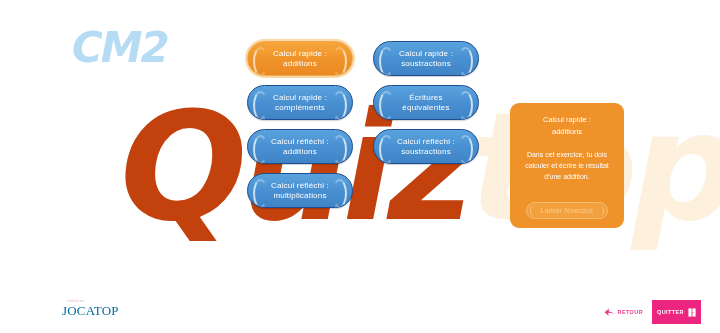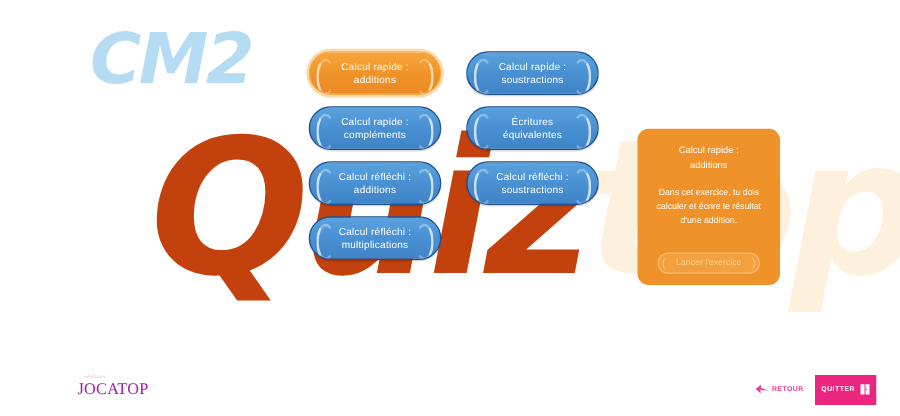--- a/index.html
+++ b/index.html
@@ -24,21 +24,21 @@
     letter-spacing:-6px;
     white-space:nowrap;
     font-family:"DejaVu Sans", sans-serif;
   }
   .wm-quiz{color:#c2410c;}
   .wm-top{color:#fdf0dc;}
 
   
   .title{
     position:absolute;left:72px;top:21px;
-    font-size:56px;line-height:54px;
+    font-size:42px;line-height:54px;
     font-weight:bold;font-style:italic;
     color:#b6dcf4;
     letter-spacing:-2px;
     font-family:"DejaVu Sans", sans-serif;
     z-index:2;
   }
 
   
   .grid{
     position:absolute;left:247px;top:41px;
@@ -148,21 +148,21 @@
   .logo{
     position:absolute;left:62px;top:299px;
     z-index:2;line-height:1;
     font-family:"Liberation Serif", serif;
   }
   .logo-sup{
     font-size:4px;color:#e5a3c4;letter-spacing:.6px;
     display:block;margin-left:5px;margin-bottom:1px;
   }
   .logo-main{
-    font-size:13px;color:#a21caf;letter-spacing:.2px;
+    font-size:13px;color:#0369a1;letter-spacing:.2px;
     display:block;
   }
 
   .nav{
     position:absolute;right:19px;top:300px;
     display:flex;align-items:center;gap:9px;
     z-index:2;
   }
   .back{
     display:flex;align-items:center;gap:3px;

